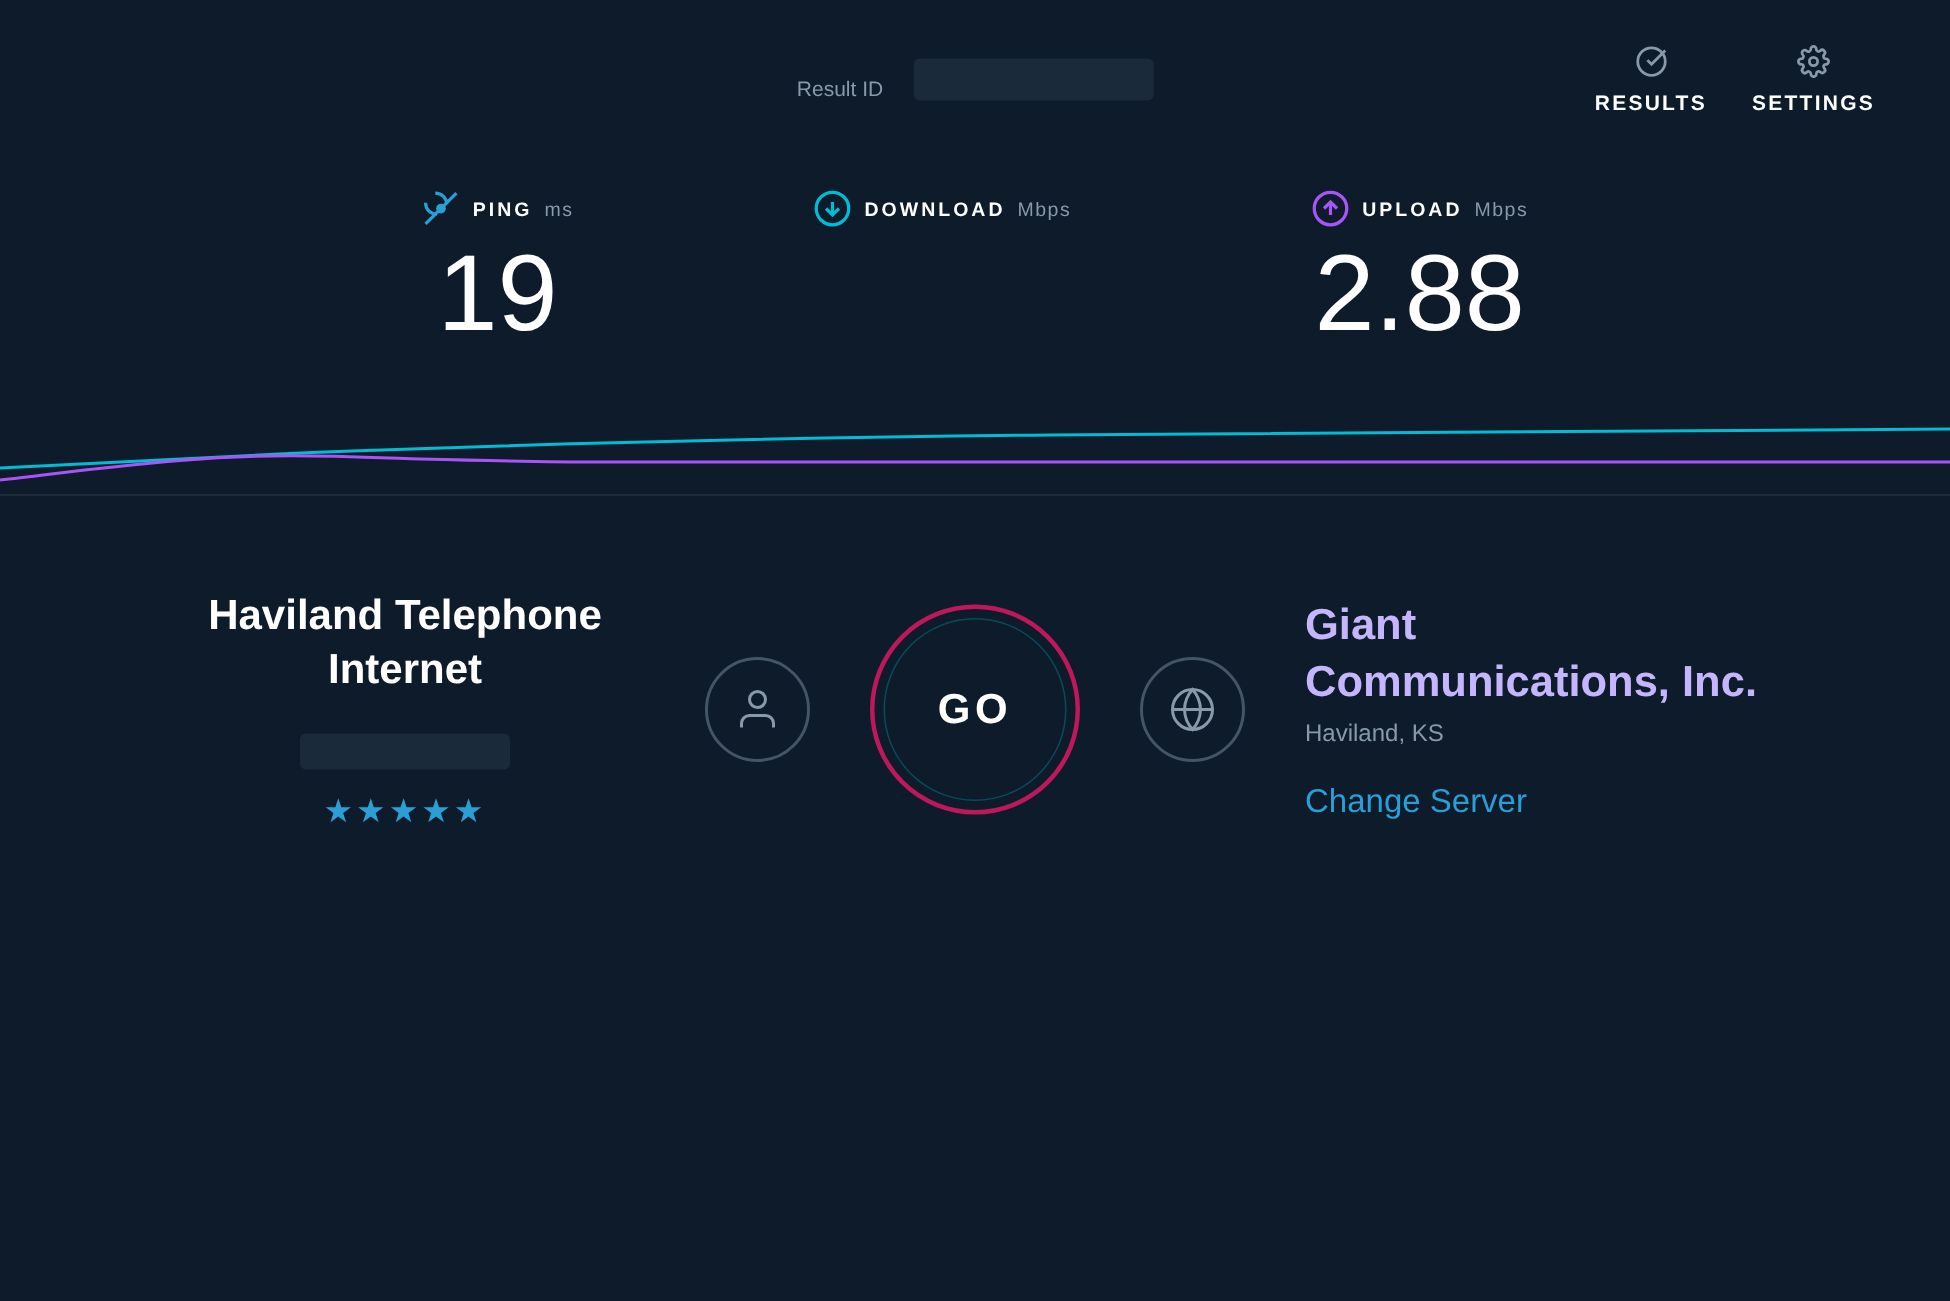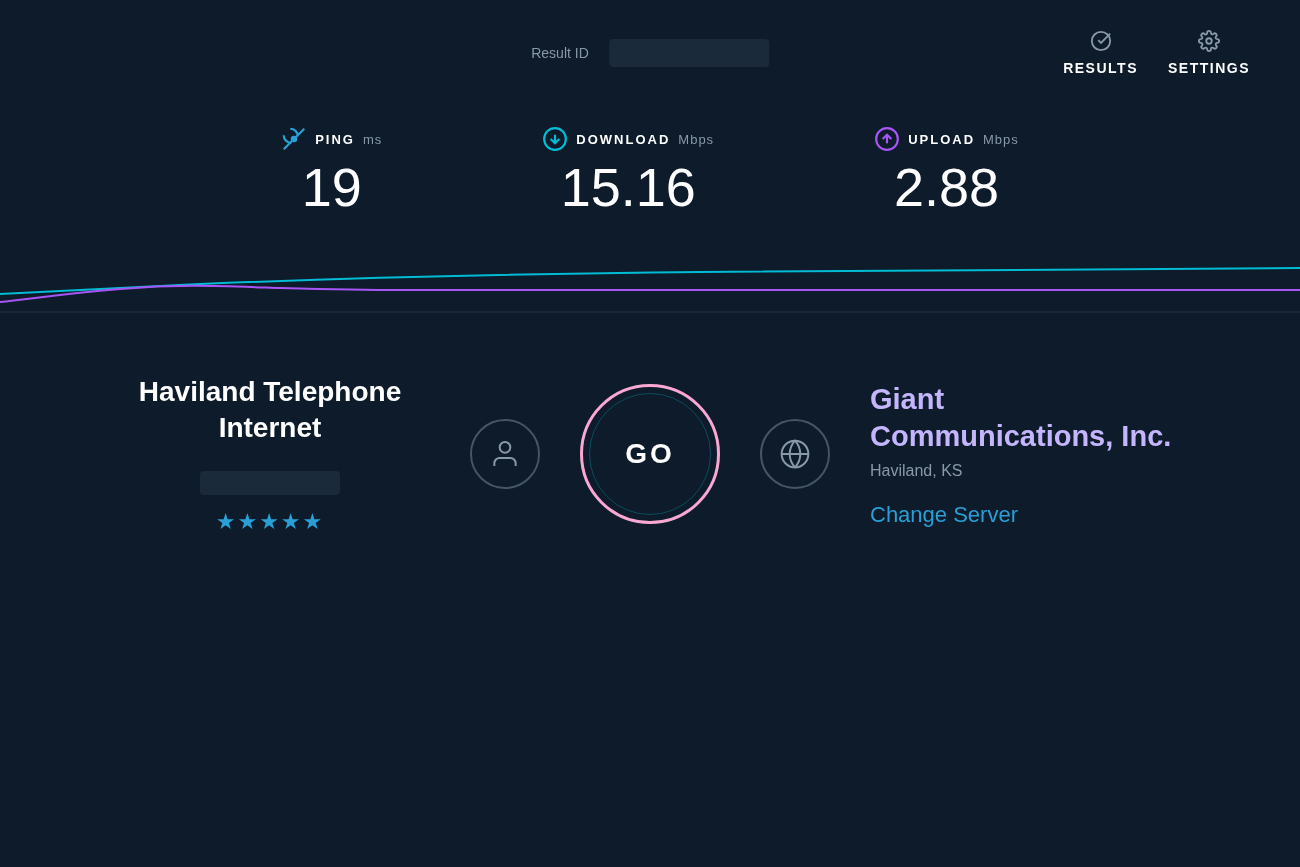--- a/index.html
+++ b/index.html
@@ -47,21 +47,21 @@
       cursor: pointer;
       color: #2a9fd6;
       font-size: 14px;
     }
 
     .result-id-section {
       position: absolute;
       left: 50%;
       transform: translateX(-50%);
       display: flex;
-      align-items: center;
+      align-items: flex-end;
       gap: 20px;
     }
 
     .result-id-label {
       font-size: 14px;
       color: #8899aa;
     }
 
     .result-id-value {
       background: #1a2a3a;
@@ -132,21 +132,21 @@
     }
 
     .stat-unit {
       font-size: 13px;
       font-weight: 400;
       color: #8899aa;
       letter-spacing: 1px;
     }
 
     .stat-value {
-      font-size: 54px;
+      font-size: 72px;
       font-weight: 300;
       color: #ffffff;
       line-height: 1;
     }
 
     
     .graph-area {
       position: relative;
       width: 100%;
       height: 80px;
@@ -216,21 +216,21 @@
       display: flex;
       align-items: center;
       justify-content: center;
       flex-shrink: 0;
     }
 
     .go-button {
       width: 140px;
       height: 140px;
       border-radius: 50%;
-      border: 3px solid #f9a8d4;
+      border: 3px solid #be185d;
       background: transparent;
       display: flex;
       align-items: center;
       justify-content: center;
       cursor: pointer;
       position: relative;
     }
 
     .go-button::before {
       content: '';
@@ -332,21 +332,20 @@
   <div class="stat-block">
     <div class="stat-header">
       <svg class="stat-icon" viewBox="0 0 24 24" fill="none" stroke="#00bcd4" stroke-width="2">
         <circle cx="12" cy="12" r="10"></circle>
         <polyline points="8 12 12 16 16 12"></polyline>
         <line x1="12" y1="8" x2="12" y2="16"></line>
       </svg>
       <span class="stat-label">DOWNLOAD</span>
       <span class="stat-unit">Mbps</span>
     </div>
-    <div class="stat-value">15.16</div>
   </div>
 
   <div class="stat-block">
     <div class="stat-header">
       <svg class="stat-icon" viewBox="0 0 24 24" fill="none" stroke="#a855f7" stroke-width="2">
         <circle cx="12" cy="12" r="10"></circle>
         <polyline points="16 12 12 8 8 12"></polyline>
         <line x1="12" y1="16" x2="12" y2="8"></line>
       </svg>
       <span class="stat-label">UPLOAD</span>

